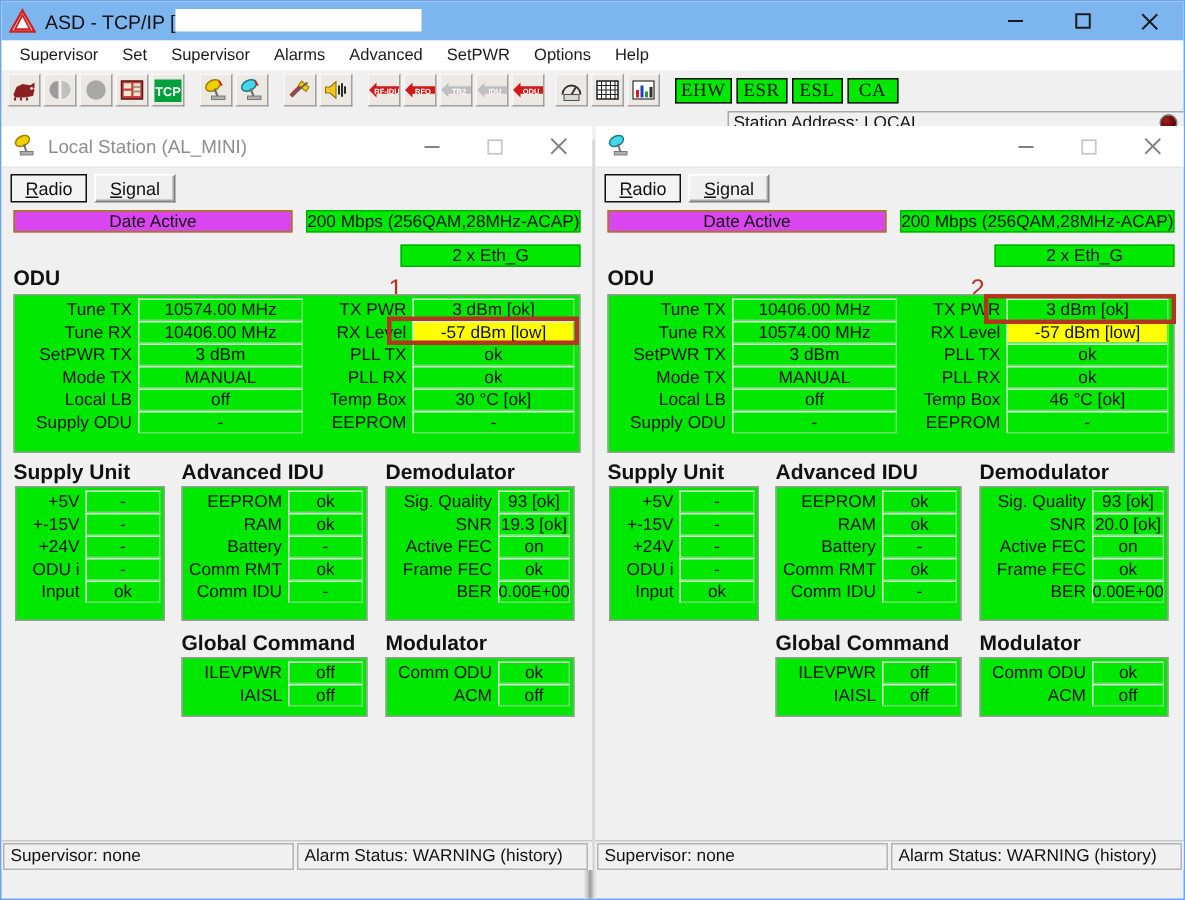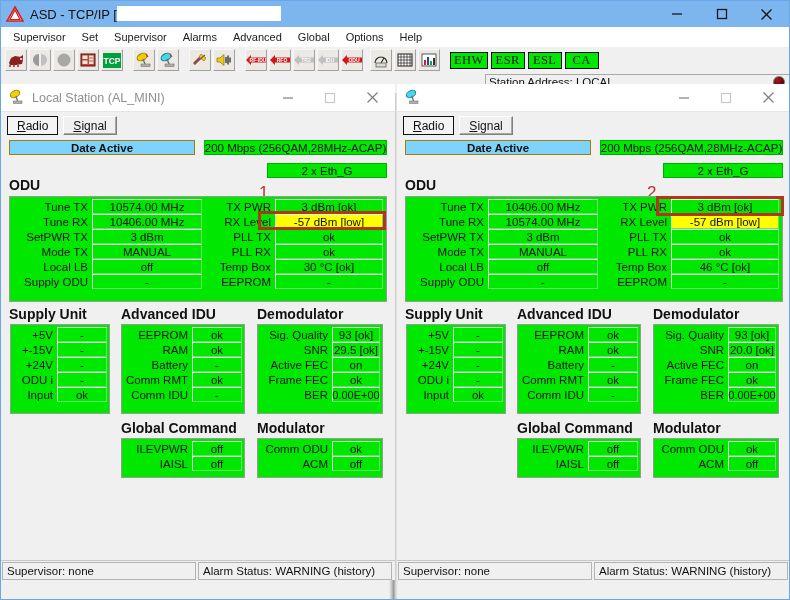--- a/index.html
+++ b/index.html
@@ -169,21 +169,21 @@
   }
 
   
   .bar {
     position: absolute; height: 15px;
     display: flex; align-items: center; justify-content: center;
     font-size: 11.5px; color: #111;
     white-space: nowrap;
     font-family: "Liberation Sans", sans-serif;
   }
-  .bar-yellow { background: #7dd3fc; border: 1px solid #a08000; font-weight: bold; }
+  .bar-yellow { background: #d946ef; border: 1px solid #a08000; }
   .bar-green  { background: #00e800; border: 1px solid #00b000; }
 
   .sec-title {
     position: absolute; font-size: 14px; font-weight: bold;
     color: #111; font-family: "Liberation Sans", sans-serif;
   }
 
   
   .gbox {
     position: absolute;
@@ -258,21 +258,21 @@
       </div>
     </div>
   </div>
 
   <div class="menubar">
     <div class="menu-item">Supervisor</div>
     <div class="menu-item">Set</div>
     <div class="menu-item">Supervisor</div>
     <div class="menu-item">Alarms</div>
     <div class="menu-item">Advanced</div>
-    <div class="menu-item">Global</div>
+    <div class="menu-item">SetPWR</div>
     <div class="menu-item">Options</div>
     <div class="menu-item">Help</div>
   </div>
 
   <div class="toolbar">
 
     <div class="tbtn">
       <svg width="18" height="16" viewBox="0 0 18 16">
         <path d="M2 11 L4 6 L8 4 L14 5 L16 8 L15 12 L9 13 L3 13 Z" fill="#8b2020"></path>
         <path d="M13 5 L16 3 L16 7 Z" fill="#8b2020"></path>
@@ -595,21 +595,21 @@
     </div>
 
     <div class="sec-title" style="left:256px; top:222px;">Demodulator</div>
     <div class="gbox" style="left:256px; top:240px; width:126px; height:90px;">
       <div class="grow">
           <div class="glabel" style="width:72px;">Sig. Quality</div>
           <div class="gval" style="width:48px;">93 [ok]</div>
         </div>
       <div class="grow">
           <div class="glabel" style="width:72px;">SNR</div>
-          <div class="gval" style="width:48px;">29.5 [ok]</div>
+          <div class="gval" style="width:48px;">19.3 [ok]</div>
         </div>
       <div class="grow">
           <div class="glabel" style="width:72px;">Active FEC</div>
           <div class="gval" style="width:48px;">on</div>
         </div>
       <div class="grow">
           <div class="glabel" style="width:72px;">Frame FEC</div>
           <div class="gval" style="width:48px;">ok</div>
         </div>
       <div class="grow">

